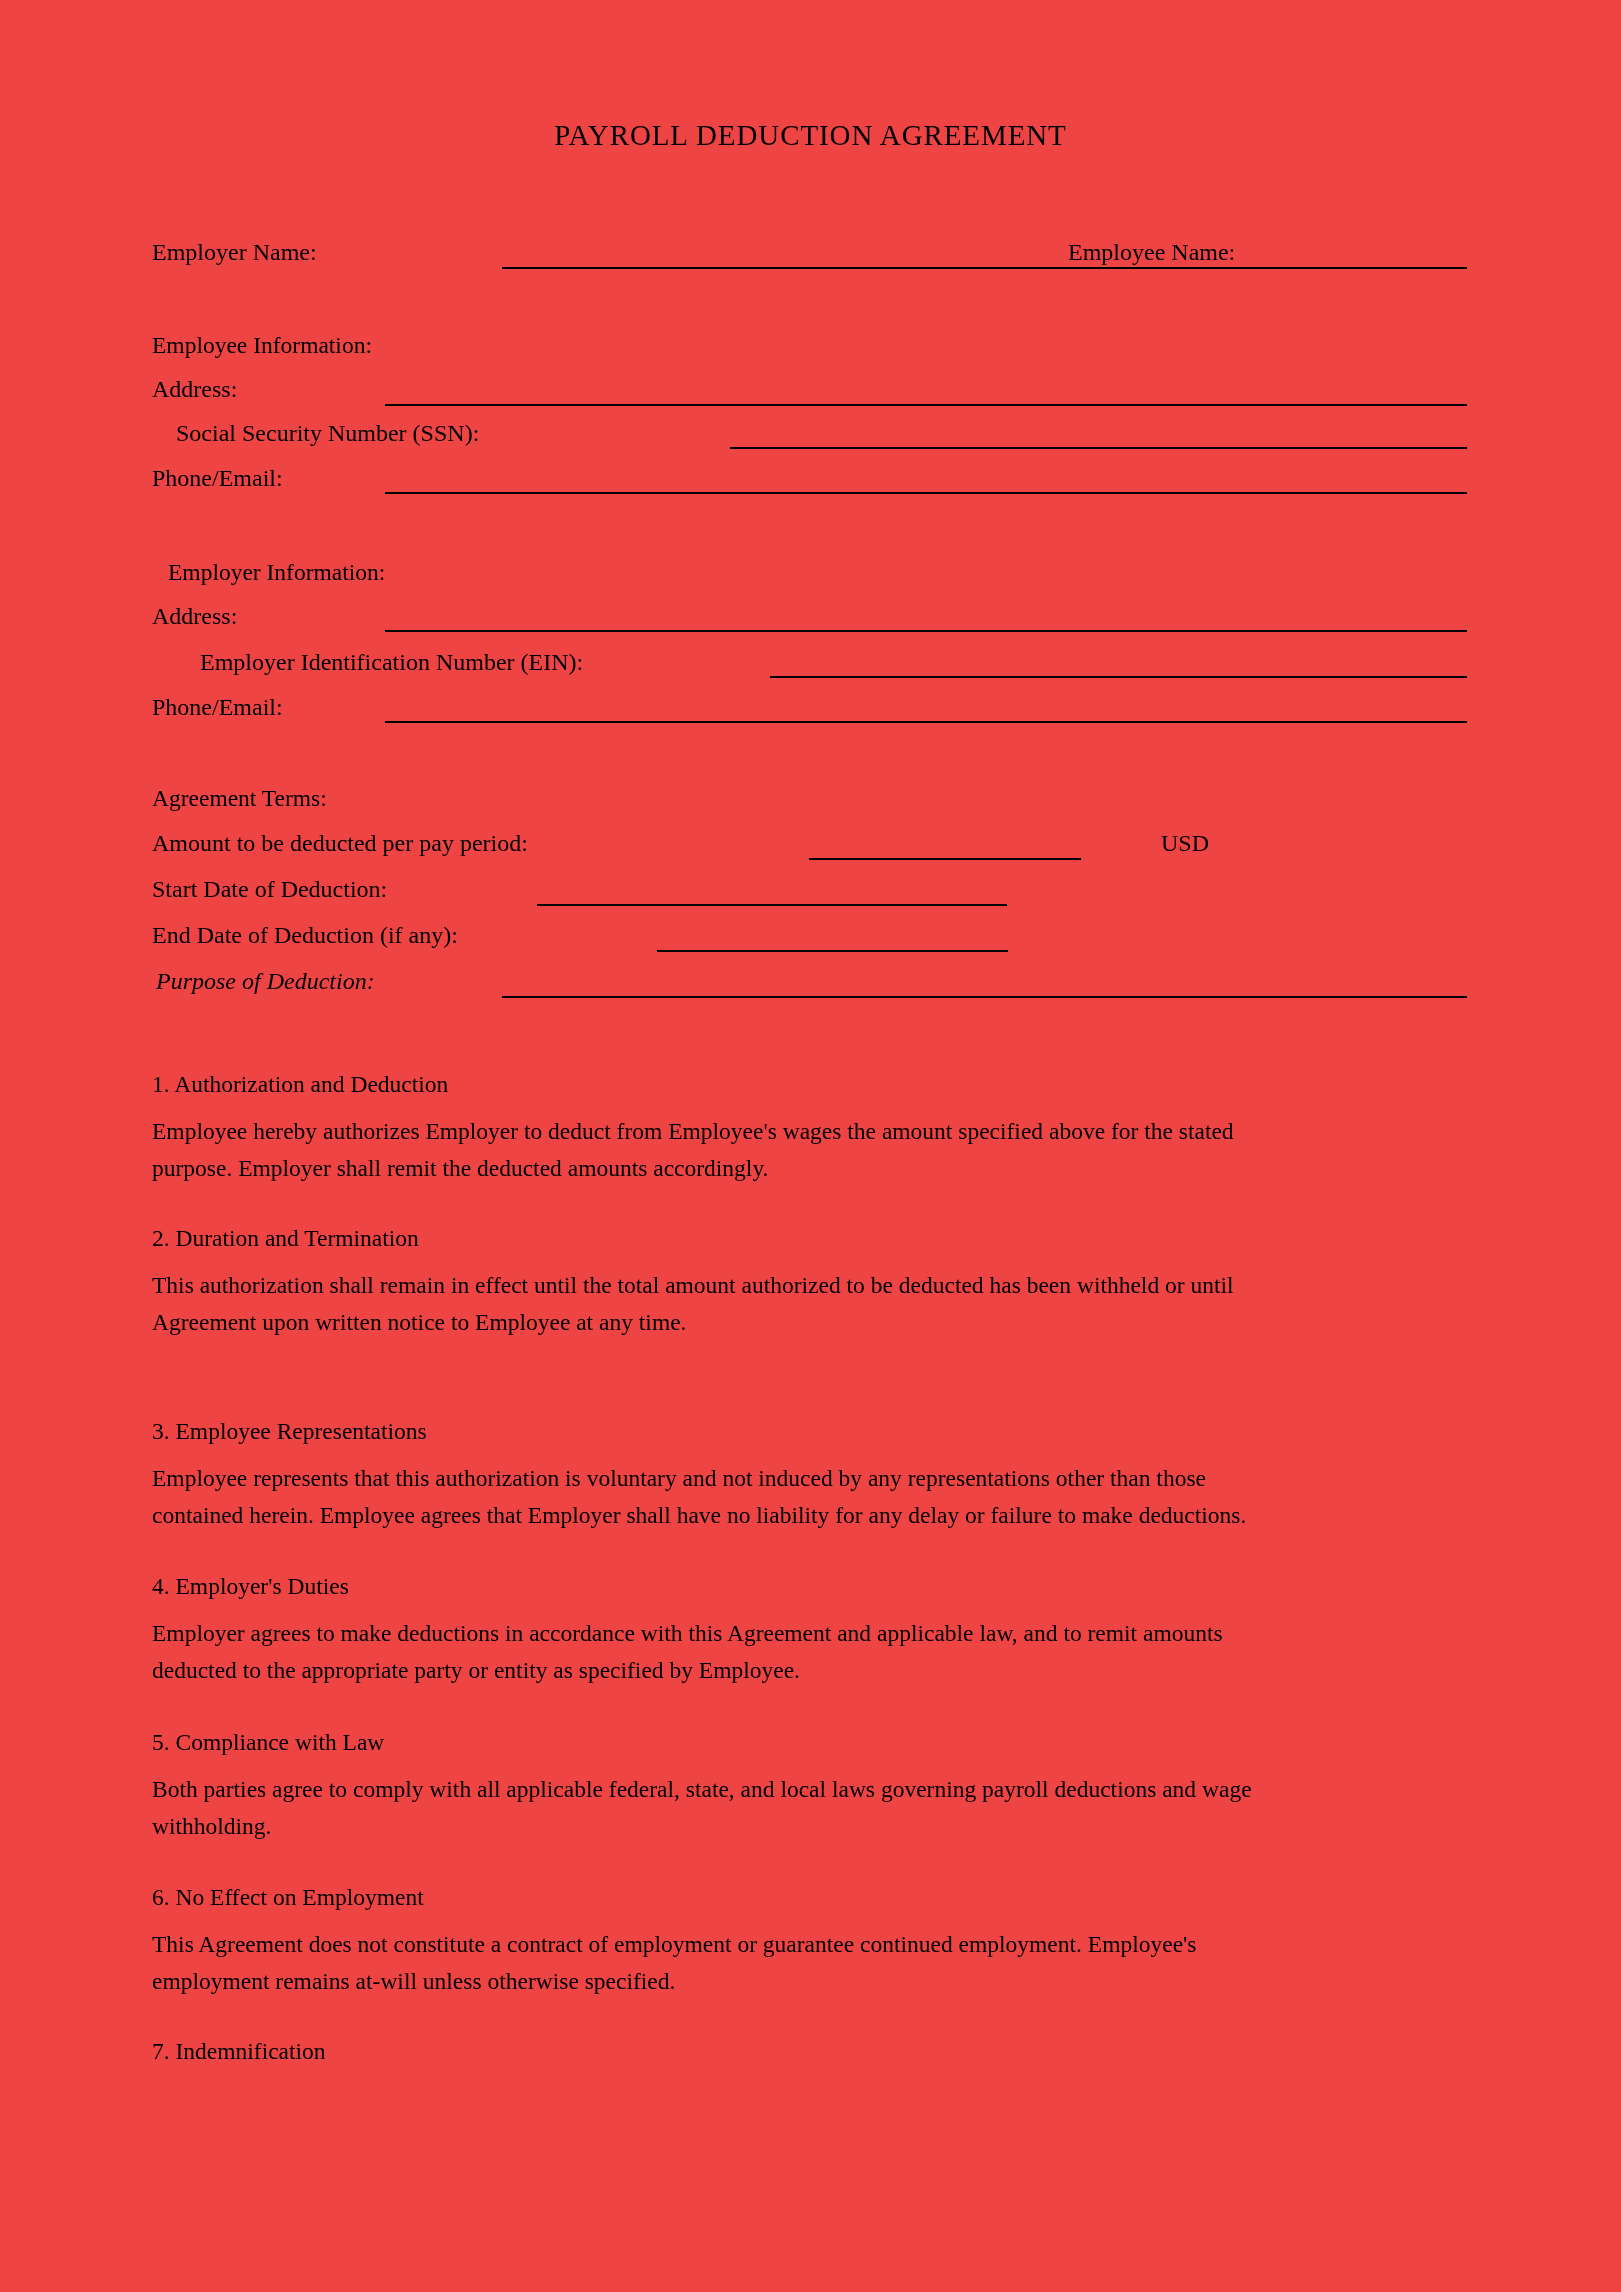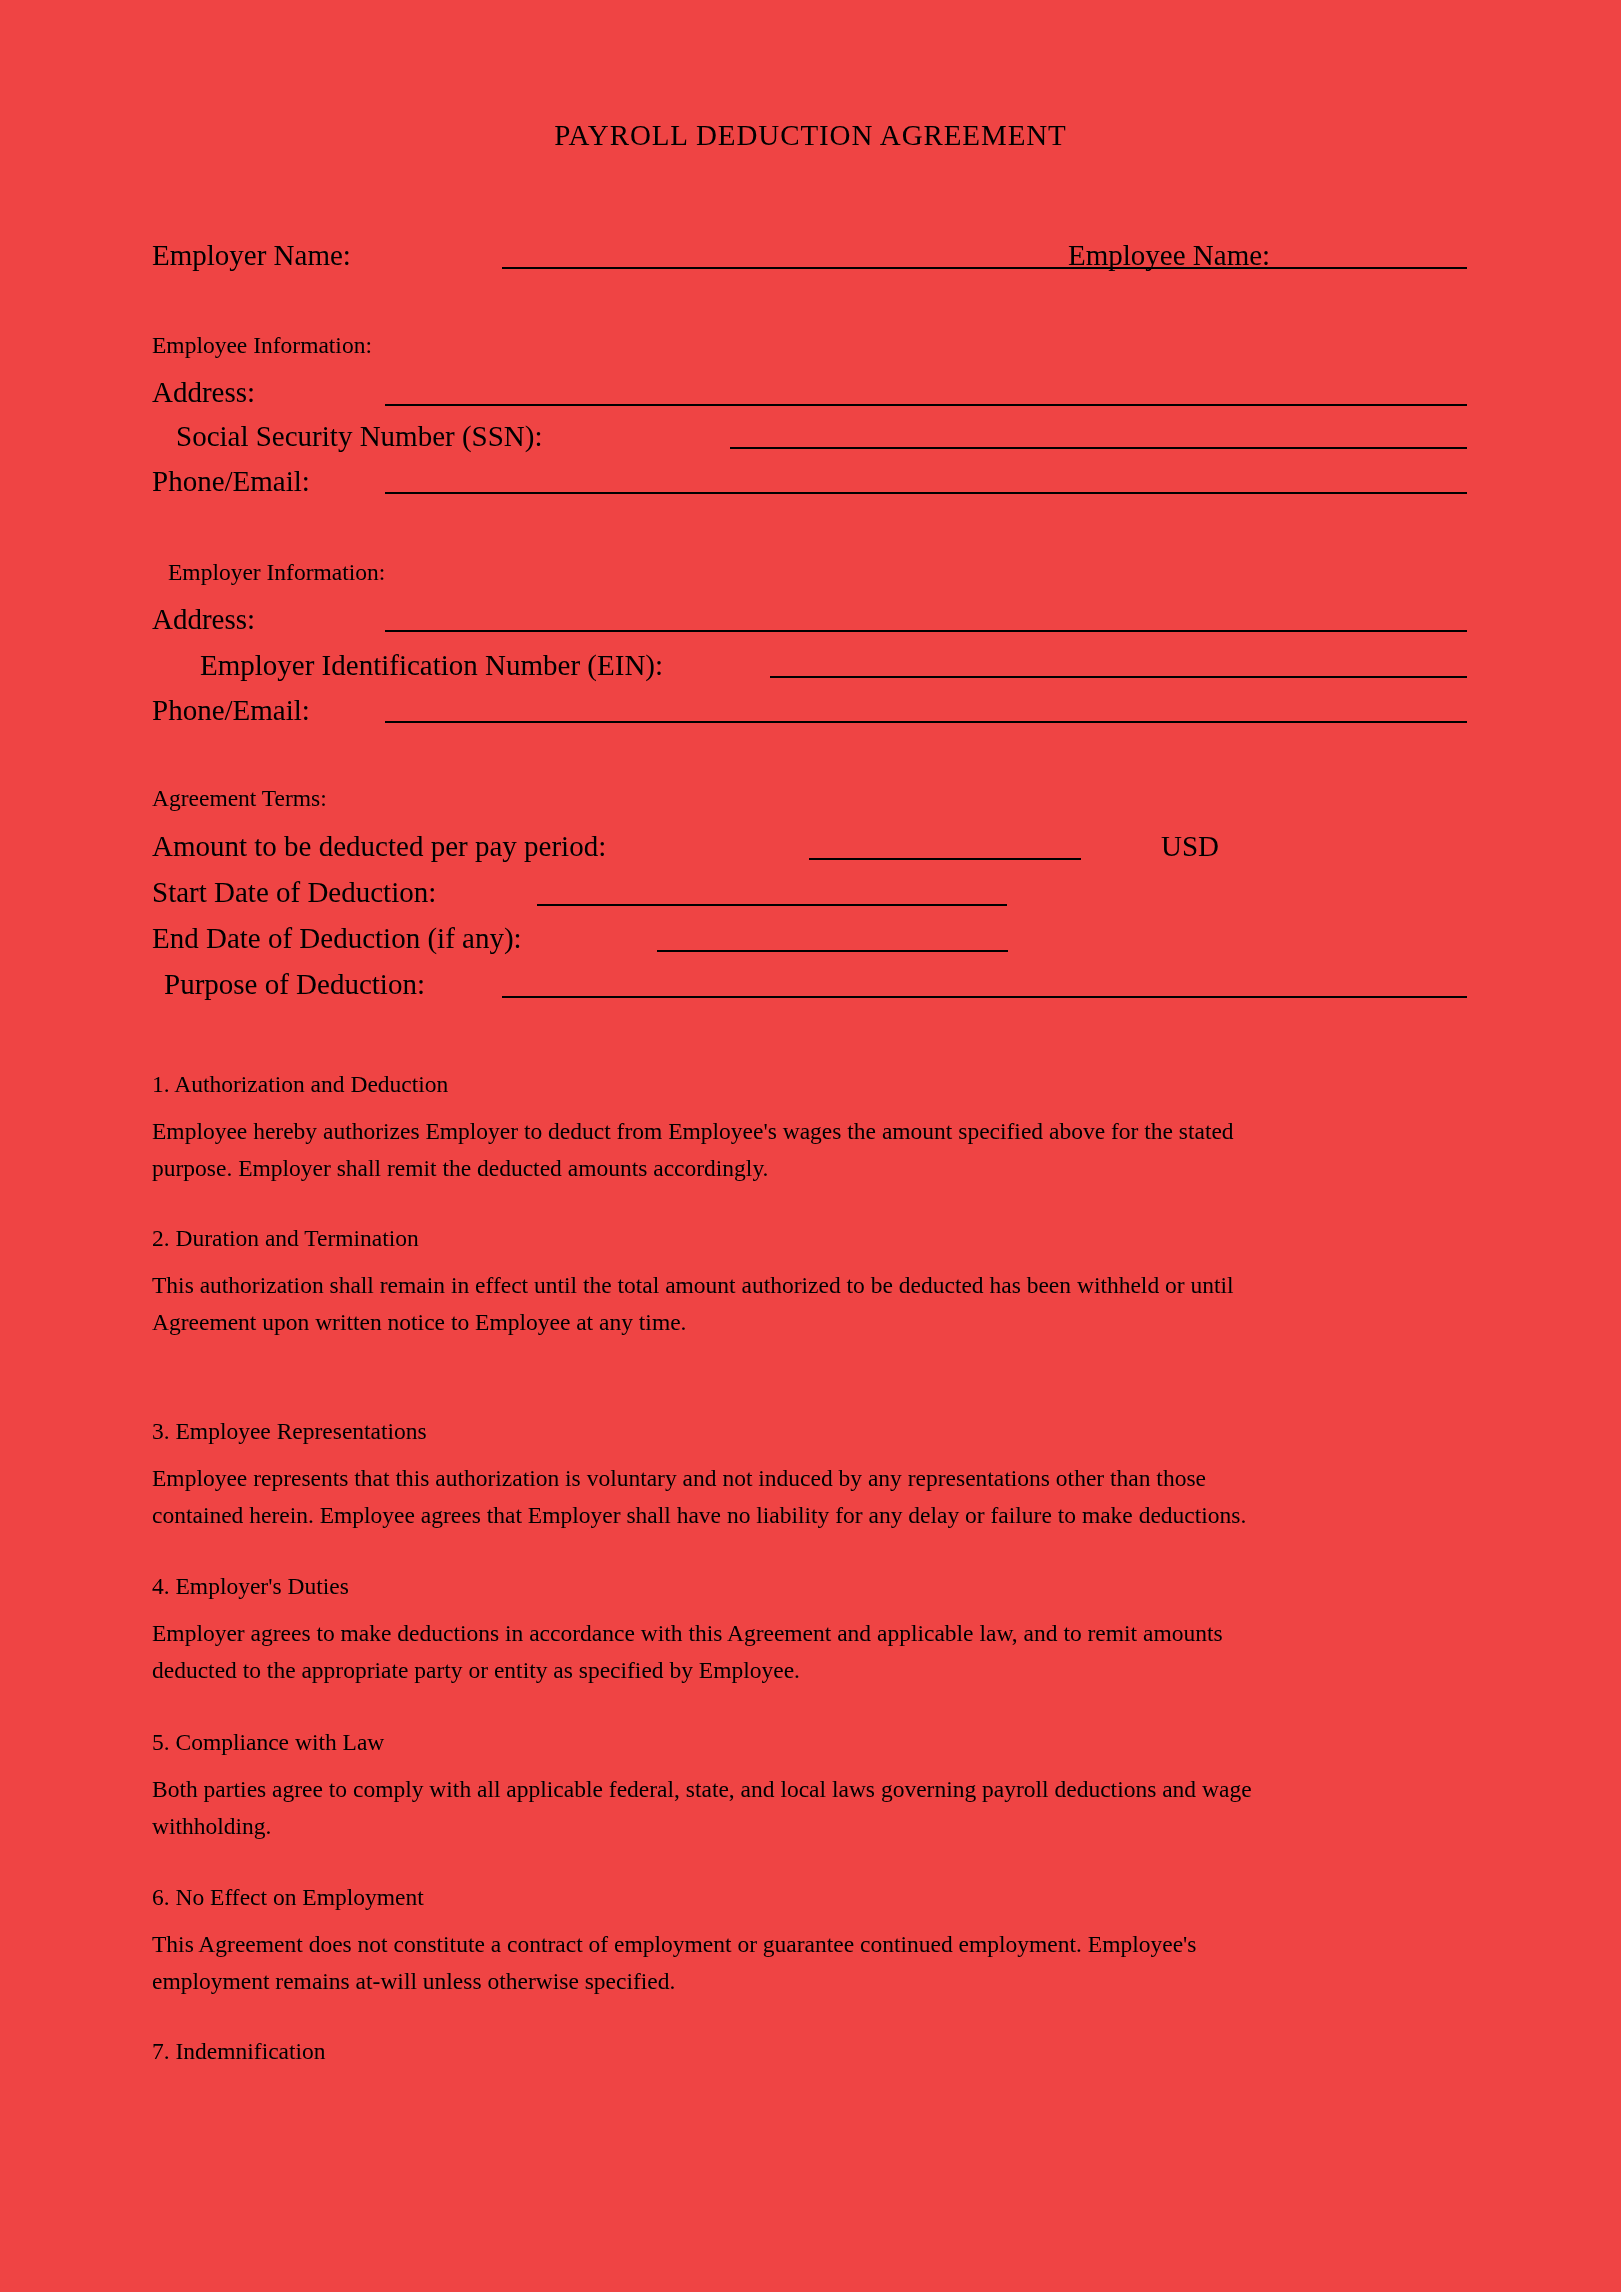--- a/index.html
+++ b/index.html
@@ -30,21 +30,21 @@
     text-align: center;
     font-size: 29px;
     letter-spacing: 0.9px;
     line-height: 1.1;
     white-space: nowrap;
   }
 
   
   .lbl {
     position: absolute;
-    font-size: 29px;
+    font-size: 24px;
     line-height: 1.15;
     white-space: nowrap;
   }
   .lbl.section-head {
     font-size: 23.5px;
   }
 
   
   .rule {
     position: absolute;
@@ -102,21 +102,21 @@
   <div class="lbl" style="left:152px; top:830px;">Amount to be deducted per pay period:</div>
   <div class="rule" style="left:809px; top:858px; width:272px;"></div>
   <div class="lbl" style="left:1161px; top:830px;">USD</div>
 
   <div class="lbl" style="left:152px; top:876px;">Start Date of Deduction:</div>
   <div class="rule" style="left:537px; top:904px; width:470px;"></div>
 
   <div class="lbl" style="left:152px; top:922px;">End Date of Deduction (if any):</div>
   <div class="rule" style="left:657px; top:950px; width:351px;"></div>
 
-  <div class="lbl" style="left:164px; top:968px;">Purpose of Deduction:</div>
+  <div class="lbl" style="left:156px; top:968px;font-style:italic;">Purpose of Deduction:</div>
   <div class="rule" style="left:502px; top:996px; width:965px;"></div>
 
   <div class="lbl section-head" style="left:152px; top:1071px;">1. Authorization and Deduction</div>
   <div class="para" style="left:152px; top:1113px; width:1323px;">
     <span class="ln">Employee hereby authorizes Employer to deduct from Employee's wages the amount specified above for the stated</span>
     <span class="ln">purpose. Employer shall remit the deducted amounts accordingly.</span>
   </div>
 
   <div class="lbl section-head" style="left:152px; top:1225px;">2. Duration and Termination</div>
   <div class="para" style="left:152px; top:1267px; width:1323px;">

